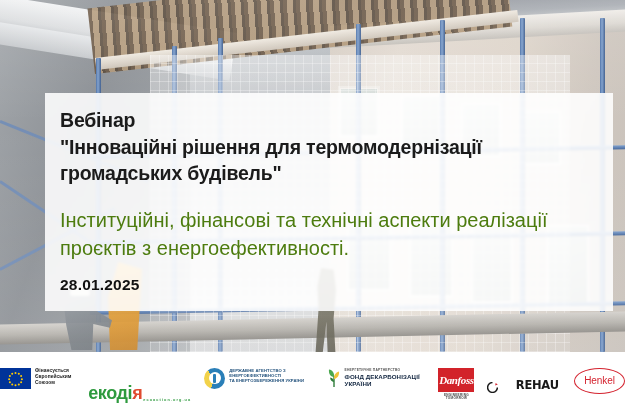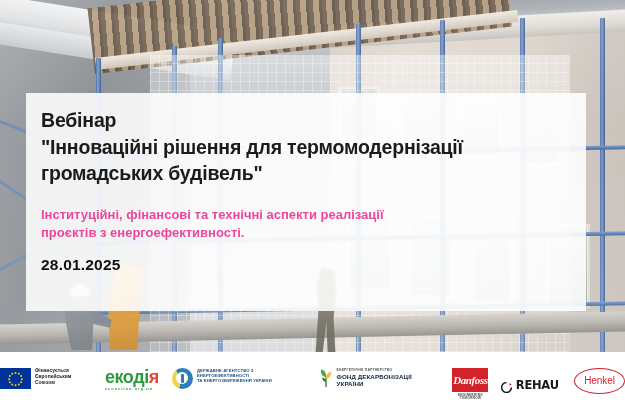--- a/index.html
+++ b/index.html
@@ -200,49 +200,50 @@
   
   .photo-tone {
     position: absolute; inset: 0;
     background: linear-gradient(180deg, rgba(255,255,255,.10) 0%, rgba(255,255,255,0) 35%, rgba(255,255,255,.10) 100%);
     pointer-events: none;
   }
 
   
   .panel {
     position: absolute;
-    left: 26px;
+    left: 45px;
     top: 93px;
     width: 560px;
     height: 218px;
     background: rgba(255,255,255,0.88);
     backdrop-filter: blur(1px);
+    padding-left: 8px;
   }
 
   .panel-inner {
     position: absolute;
     left: 15px;
     top: 14px;
     right: 14px;
   }
 
   .title-block {
     color: #1b1b1b;
     font-weight: 700;
     font-size: 19.5px;
     line-height: 1.36;
     letter-spacing: -0.2px;
     white-space: pre-line;
   }
 
   .subtitle-block {
     margin-top: 19px;
-    color: #ec4899;
-    font-weight: 700;
-    font-size: 13px;
+    color: #4d7c0f;
+    font-weight: 400;
+    font-size: 20px;
     line-height: 1.42;
     white-space: pre-line;
   }
 
   .date-block {
     margin-top: 14px;
     color: #111111;
     font-weight: 700;
     font-size: 15.5px;
     letter-spacing: 0.2px;
@@ -285,22 +286,22 @@
     line-height: 1.28;
     color: #1a1a1a;
     font-weight: 700;
     white-space: pre-line;
     letter-spacing: .05px;
   }
 
   
   .eko {
     display: flex;
-    flex-direction: column;
-    align-items: flex-start;
+    flex-direction: row;
+    align-items: flex-end;
     gap: 1px;
   }
   .eko-word {
     font-size: 18px;
     font-weight: 700;
     color: #2e9a3e;
     letter-spacing: -0.4px;
     line-height: 1;
   }
   .eko-word .dot {
@@ -396,21 +397,21 @@
     font-weight: 700;
     text-align: center;
     white-space: pre-line;
     line-height: 1.25;
   }
 
   
   .rehau {
     display: flex;
     align-items: center;
-    gap: 2px;
+    gap: 16px;
   }
   .rehau-mark {
     width: 11px; height: 11px;
     position: relative;
     flex: none;
   }
   .rehau-word {
     font-size: 12.5px;
     font-weight: 700;
     color: #1a1a1a;

